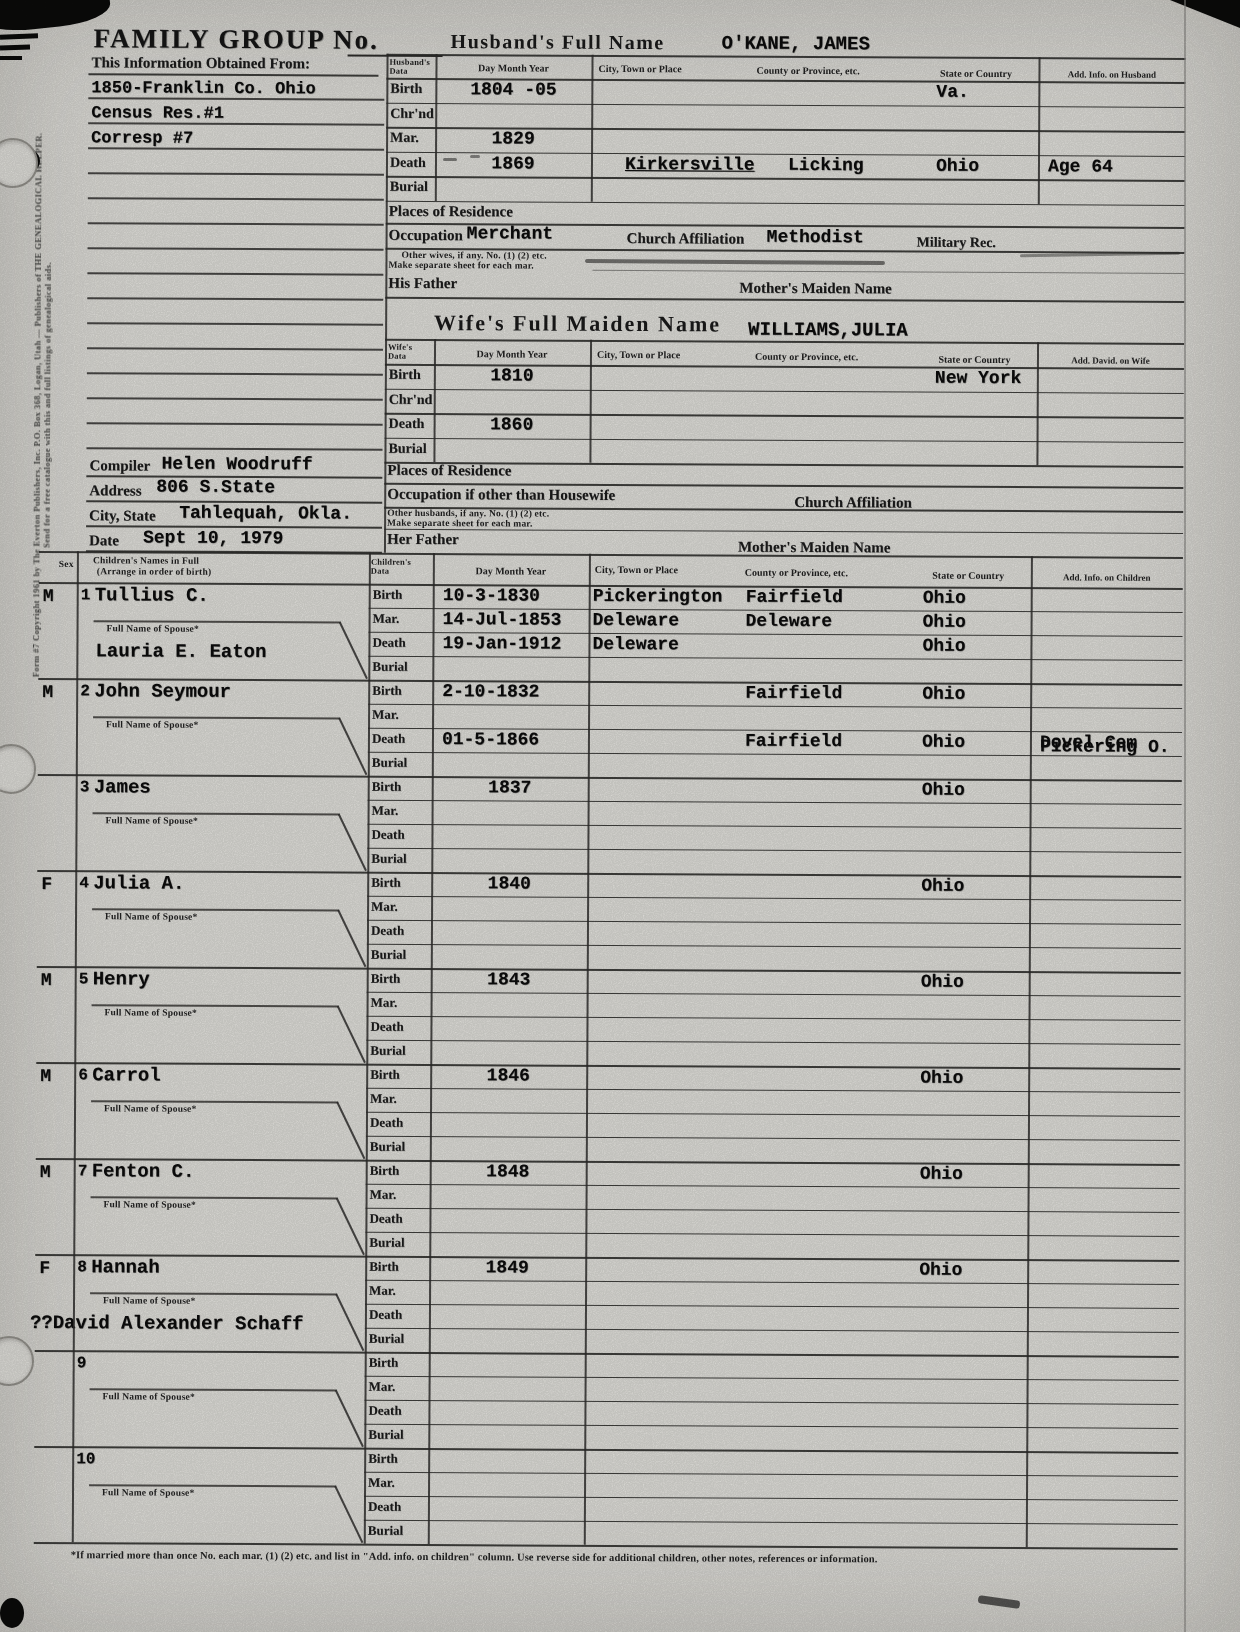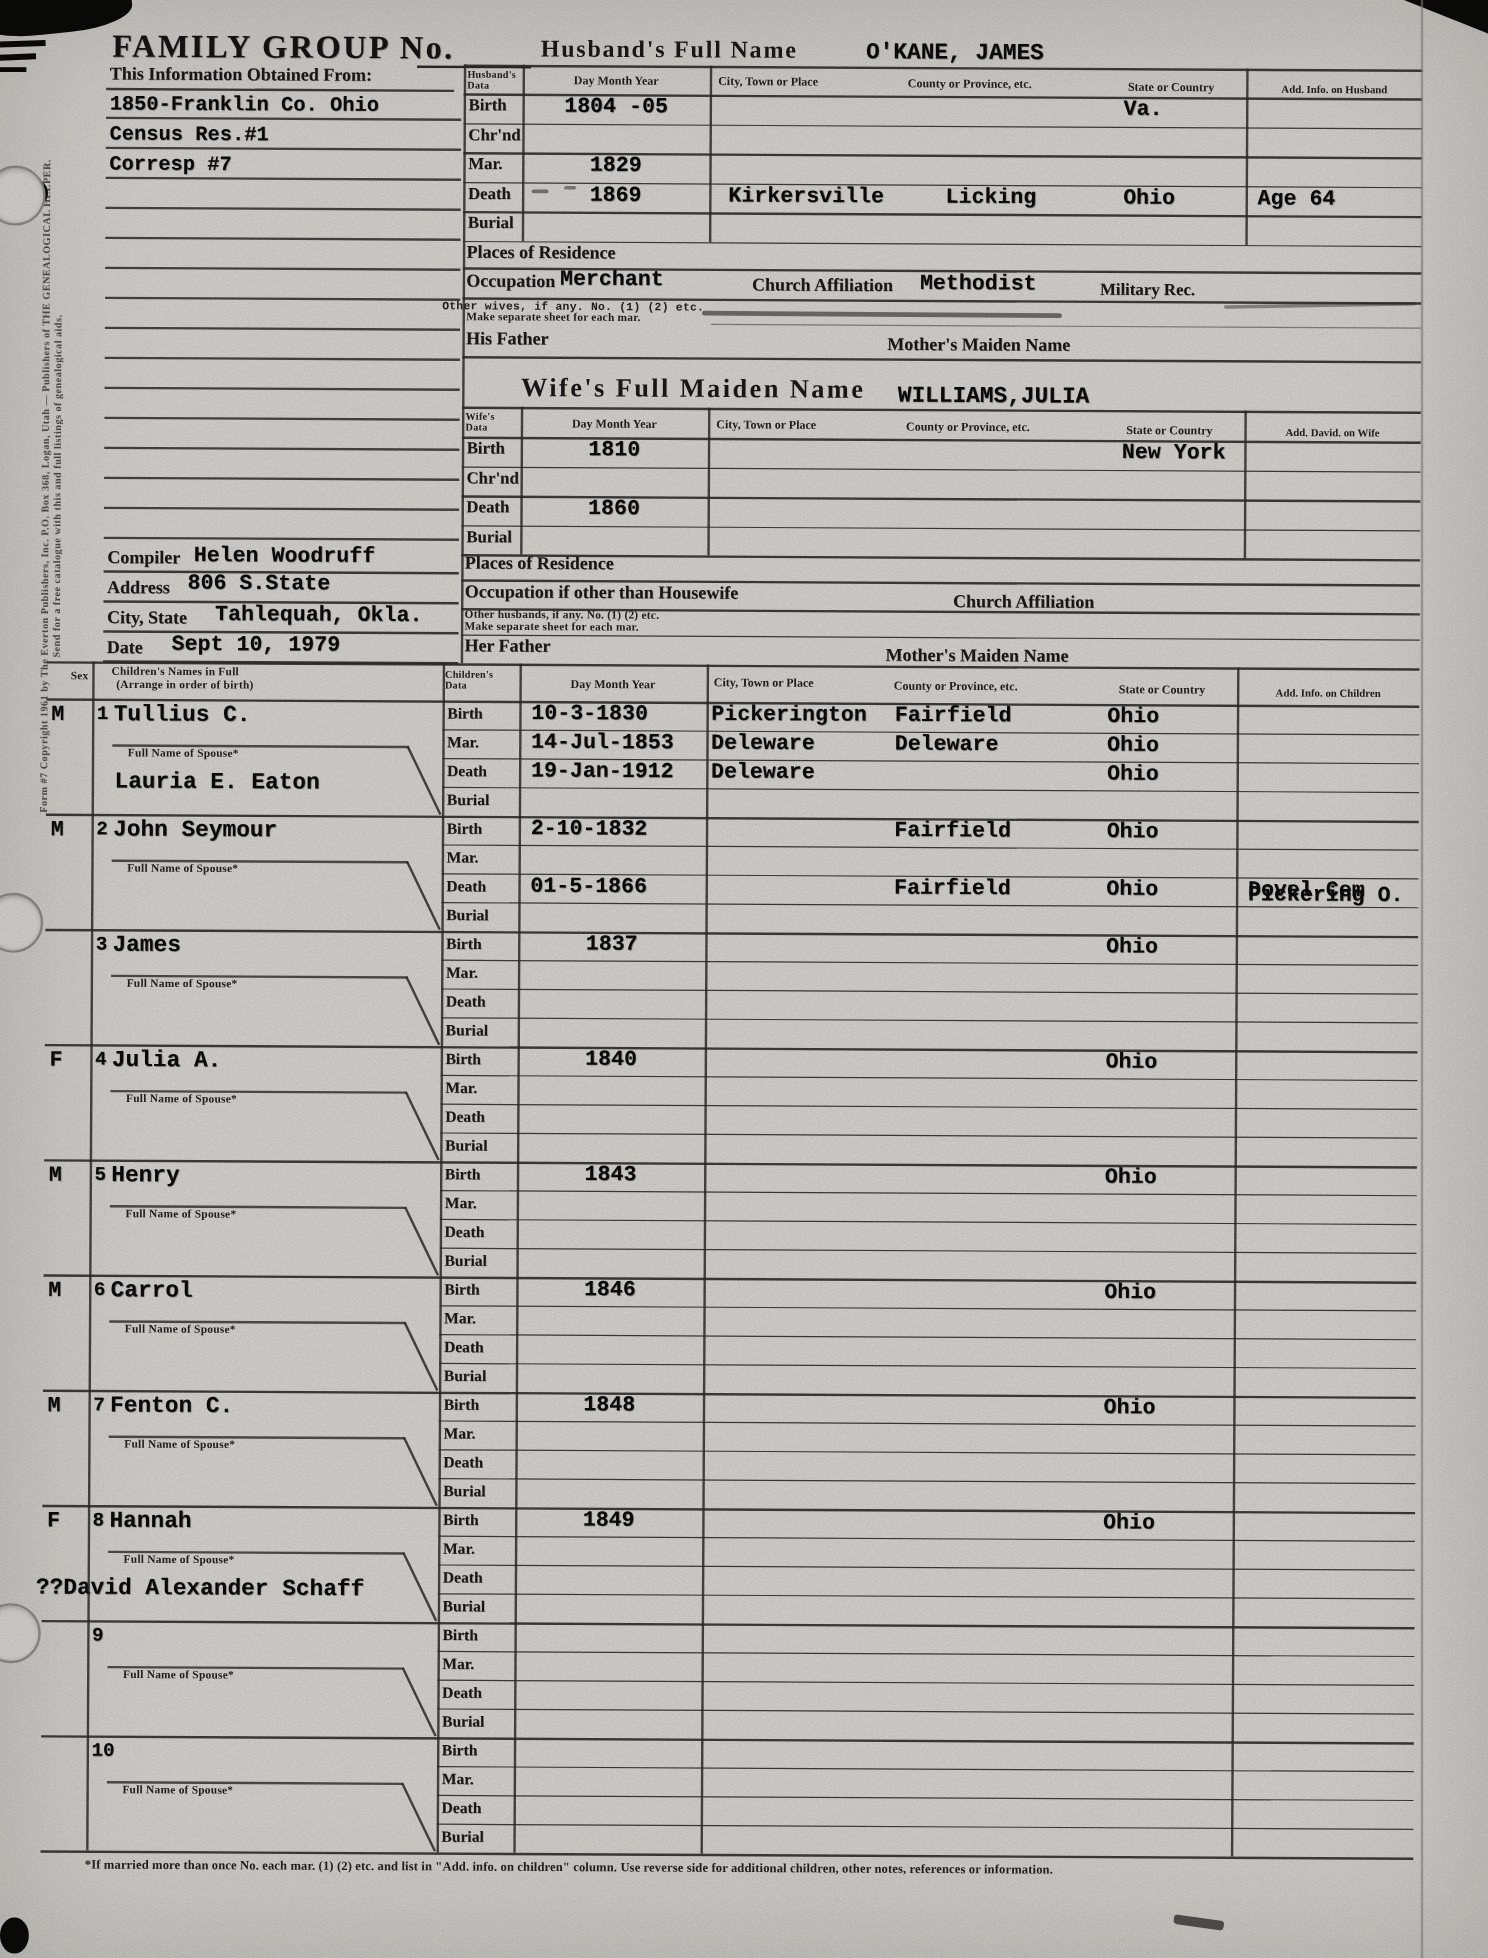--- a/index.html
+++ b/index.html
@@ -58,21 +58,21 @@
     <div class="abs typed v18" style="left:178px;top:505px;">Tahlequah, Okla.</div>
     <div class="abs lbl lbl15" style="left:88px;top:535px;">Date</div>
     <div class="abs typed v18" style="left:142px;top:530px;">Sept 10, 1979</div>
 
     <div class="abs lbl lbl15" style="left:386px;top:204px;">Places of Residence</div>
     <div class="abs lbl lbl15" style="left:386px;top:228px;">Occupation</div>
     <div class="abs typed v18" style="left:464px;top:224px;">Merchant</div>
     <div class="abs lbl lbl15" style="left:624px;top:230px;">Church Affiliation</div>
     <div class="abs typed v18" style="left:764px;top:226px;">Methodist</div>
     <div class="abs lbl lbl14" style="left:914px;top:233px;">Military Rec.</div>
-    <div class="abs tiny" style="left:366px;top:251px;font-family:Liberation Mono, monospace;">Other wives, if any. No. (1) (2) etc.</div>
+    <div class="abs tiny" style="left:399px;top:251px;">Other wives, if any. No. (1) (2) etc.</div>
     <div class="abs tiny" style="left:386px;top:261px;">Make separate sheet for each mar.</div>
     <div class="abs lbl lbl15" style="left:386px;top:276px;">His Father</div>
     <div class="abs lbl lbl15" style="left:737px;top:279px;">Mother's Maiden Name</div>
 
     <div class="abs w-name-lbl" style="left:432px;top:311px;">Wife's Full Maiden Name</div>
     <div class="abs typed v19" style="left:746px;top:318px;">WILLIAMS,JULIA</div>
     <div class="abs lbl lbl15" style="left:386px;top:463px;">Places of Residence</div>
     <div class="abs lbl lbl15" style="left:386px;top:487px;">Occupation if other than Housewife</div>
     <div class="abs lbl lbl15" style="left:793px;top:493px;">Church Affiliation</div>
     <div class="abs tiny" style="left:386px;top:509px;">Other husbands, if any. No. (1) (2) etc.</div>
@@ -115,21 +115,21 @@
         <div class="abs typed v18" style="left: 432px; top: 80px; width: 156px; text-align: center;">1804 -05</div>
         <div class="abs typed v18" style="left: 933px; top: 80px;">Va.</div>
         <div class="hl" style="left: 383px; top: 103.5px; width: 799px; height: 1.6px; opacity: 0.9;"></div>
         <div class="abs lbl lbl14" style="left: 387px; top: 106.5px;">Chr'nd</div>
         <div class="hl" style="left: 383px; top: 128px; width: 799px; height: 1.6px; opacity: 0.9;"></div>
         <div class="abs lbl lbl14" style="left: 387px; top: 131px;">Mar.</div>
         <div class="abs typed v18" style="left: 432px; top: 129px; width: 156px; text-align: center;">1829</div>
         <div class="hl" style="left: 383px; top: 152.5px; width: 799px; height: 1.6px; opacity: 0.9;"></div>
         <div class="abs lbl lbl14" style="left: 387px; top: 155.5px;">Death</div>
         <div class="abs typed v18" style="left: 432px; top: 153.5px; width: 156px; text-align: center;">1869</div>
-        <div class="abs typed v18" style="left: 604px; top: 153.5px; ">Kirkersville</div>
+        <div class="abs typed v18" style="left: 622px; top: 153.5px; text-decoration: underline;">Kirkersville</div>
         <div class="abs typed v18" style="left: 785px; top: 153.5px;">Licking</div>
         <div class="abs typed v18" style="left: 933px; top: 153.5px;">Ohio</div>
         <div class="abs typed v18" style="left: 1045px; top: 153.5px;">Age 64</div>
         <div class="hl" style="left: 383px; top: 177px; width: 799px; height: 1.6px; opacity: 0.9;"></div>
         <div class="abs lbl lbl14" style="left: 387px; top: 180px;">Burial</div>
         <div class="hl" style="left: 383px; top: 201.5px; width: 799px; height: 1.6px; opacity: 0.9;"></div>
         <div class="vl" style="left: 432px; top: 55px; height: 146.5px; width: 1.6px; opacity: 0.85;"></div>
         <div class="vl" style="left: 588px; top: 55px; height: 146.5px; width: 1.6px; opacity: 0.85;"></div>
         <div class="vl" style="left: 1035px; top: 55px; height: 146.5px; width: 1.6px; opacity: 0.85;"></div>
         <div class="hl" style="left: 383px; top: 224px; width: 799px; height: 1.5px; opacity: 0.9;"></div>

